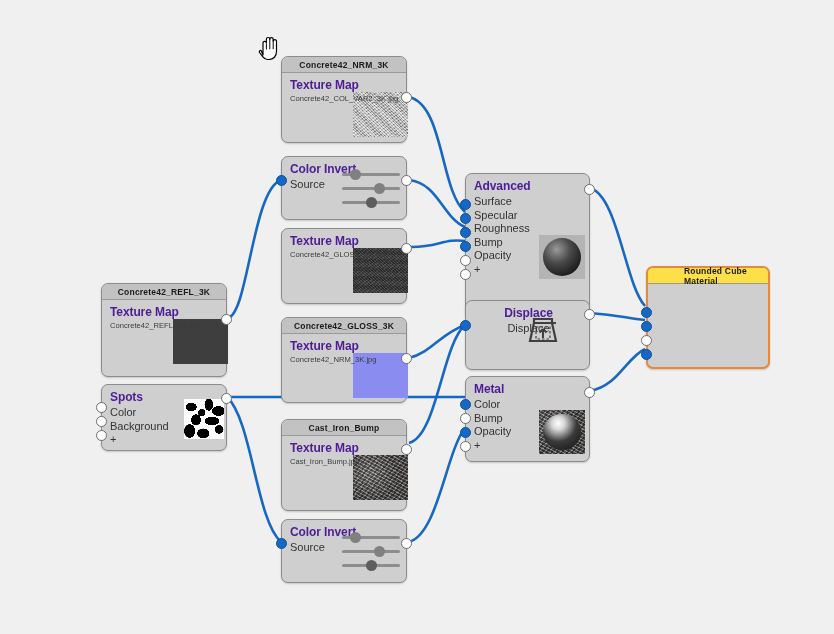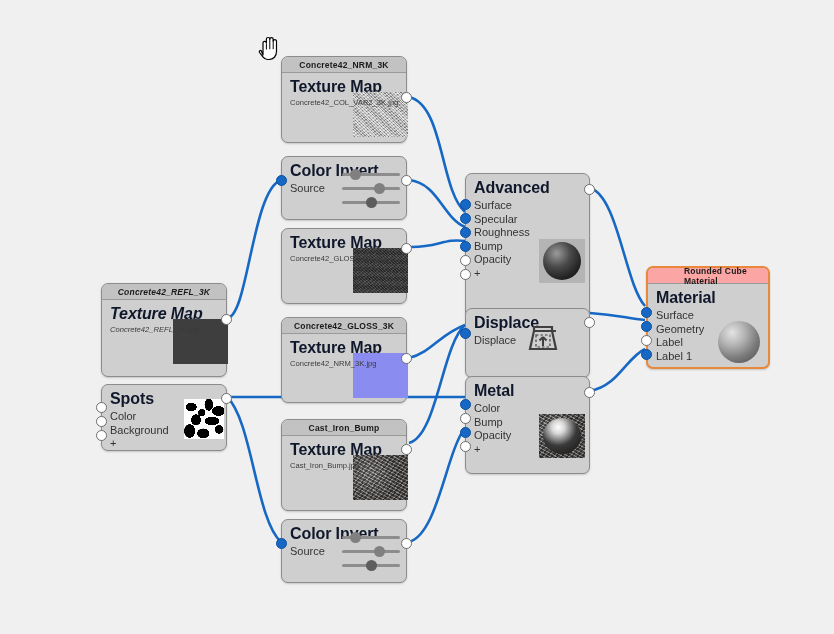--- a/index.html
+++ b/index.html
@@ -27,24 +27,24 @@
   }
   .titlebar{
     height:15px;
     background:#c2c2c2;
     border-bottom:1px solid #9a9a9a;
     border-radius:6px 6px 0 0;
     display:flex;align-items:center;justify-content:center;
     font-size:8.5px;font-weight:bold;color:#1a1a1a;
     letter-spacing:.2px;
   }
-  .node.selected .titlebar{background:#fca5a5;border-radius:5px 5px 0 0;padding-left:36px;}
+  .node.selected .titlebar{background:#fde047;border-radius:5px 5px 0 0;padding-left:36px;}
   .body{position:relative;padding:5px 6px 4px 8px;}
   .nodetitle{
-    font-size:16px;font-weight:bold;color:#0f172a;
+    font-size:12px;font-weight:bold;color:#4c1d95;
     margin:0 0 2px 0;letter-spacing:-.1px;
   }
   .filename{font-size:7.6px;color:#3b3b3b;position:relative;z-index:2;white-space:nowrap;}
   .port{font-size:11px;color:#333;line-height:13.6px;height:13.6px;white-space:nowrap;}
   .ports{margin-top:1px;}
 
   .sock{
     position:absolute;width:11px;height:11px;border-radius:50%;
     box-sizing:border-box;
   }
@@ -177,21 +177,21 @@
 
   <div class="node" style="left:281px;top:228px;width:126px;height:76px;">
     <div class="body">
       <div class="nodetitle">Texture Map</div>
       <div class="filename">Concrete42_GLOSS_3K.jpg</div>
       <div class="thumb tex-dark" style="right:-2px;top:19px;width:55px;height:45px;"></div>
     </div>
     <div class="sock empty" style="right:-6px;top:14px;"></div>
   </div>
 
-  <div class="node" style="left:101px;top:283px;width:126px;height:94px;font-style:italic;">
+  <div class="node" style="left:101px;top:283px;width:126px;height:94px;">
     <div class="titlebar">Concrete42_REFL_3K</div>
     <div class="body">
       <div class="nodetitle">Texture Map</div>
       <div class="filename">Concrete42_REFL_3K.jpg</div>
       <div class="thumb tex-flat-dark" style="right:-2px;top:19px;width:55px;height:45px;"></div>
     </div>
     <div class="sock empty" style="right:-6px;top:30px;"></div>
   </div>
 
   <div class="node" style="left:281px;top:317px;width:126px;height:86px;">
@@ -266,38 +266,38 @@
     </div>
     <div class="sock filled" style="left:-6px;top:25px;"></div>
     <div class="sock filled" style="left:-6px;top:39px;"></div>
     <div class="sock filled" style="left:-6px;top:53px;"></div>
     <div class="sock filled" style="left:-6px;top:67px;"></div>
     <div class="sock empty" style="left:-6px;top:81px;"></div>
     <div class="sock empty" style="left:-6px;top:95px;"></div>
     <div class="sock empty" style="right:-6px;top:10px;"></div>
   </div>
 
-  <div class="node" style="left:465px;top:308px;width:125px;height:70px;">
+  <div class="node" style="left:465px;top:300px;width:125px;height:70px;text-align:center;">
     <div class="body">
       <div class="nodetitle">Displace</div>
       <div class="ports">
         <div class="port">Displace</div>
       </div>
       <svg style="position:absolute;right:24px;top:4px;" width="44" height="44" viewBox="0 0 44 44">
         <path d="M13 14 h18 v4 l4 18 h-26 l4 -18 z" fill="none" stroke="#404040" stroke-width="2.2"></path>
         <path d="M13 18 h22" stroke="#404040" stroke-width="2"></path>
         <rect x="15" y="22" width="14" height="12" fill="none" stroke="#404040" stroke-width="1.2" stroke-dasharray="2.5,2"></rect>
         <path d="M22 33 v-9 m0 0 l-3.5 3.5 m3.5 -3.5 l3.5 3.5" fill="none" stroke="#404040" stroke-width="2"></path>
       </svg>
     </div>
     <div class="sock filled" style="left:-6px;top:19px;"></div>
     <div class="sock empty" style="right:-6px;top:8px;"></div>
   </div>
 
-  <div class="node" style="left:465px;top:376px;width:125px;height:98px;">
+  <div class="node" style="left:465px;top:376px;width:125px;height:86px;">
     <div class="body">
       <div class="nodetitle">Metal</div>
       <div class="ports">
         <div class="port">Color</div>
         <div class="port">Bump</div>
         <div class="port">Opacity</div>
         <div class="port">+</div>
       </div>
       <div class="thumb tex-castiron" style="right:4px;bottom:2px;width:46px;height:44px;">
         <div class="sphere-shiny" style="position:absolute;left:4px;top:4px;width:38px;height:36px;"></div>
@@ -305,32 +305,20 @@
     </div>
     <div class="sock filled" style="left:-6px;top:22px;"></div>
     <div class="sock empty" style="left:-6px;top:36px;"></div>
     <div class="sock filled" style="left:-6px;top:50px;"></div>
     <div class="sock empty" style="left:-6px;top:64px;"></div>
     <div class="sock empty" style="right:-6px;top:10px;"></div>
   </div>
 
   <div class="node selected" style="left:646px;top:266px;width:124px;height:103px;">
     <div class="titlebar">Rounded Cube Material</div>
-    <div class="body">
-      <div class="nodetitle">Material</div>
-      <div class="ports">
-        <div class="port">Surface</div>
-        <div class="port">Geometry</div>
-        <div class="port">Label</div>
-        <div class="port">Label 1</div>
-      </div>
-      <div class="thumb" style="right:6px;bottom:2px;width:46px;height:46px;">
-        <div class="sphere-grey" style="position:absolute;left:2px;top:2px;width:42px;height:42px;"></div>
-      </div>
-    </div>
     <div class="sock filled" style="left:-7px;top:39px;"></div>
     <div class="sock filled" style="left:-7px;top:53px;"></div>
     <div class="sock empty" style="left:-7px;top:67px;"></div>
     <div class="sock filled" style="left:-7px;top:81px;"></div>
   </div>
 
   <svg class="cursor-hand" style="left:256px;top:33px;" viewBox="0 0 26 30">
     <path d="M7 22 V10 a1.7 1.7 0 0 1 3.4 0 V6.2 a1.7 1.7 0 0 1 3.4 0 V6.4 a1.7 1.7 0 0 1 3.4 0 V8 a1.7 1.7 0 0 1 3.3 0 v10.5 c0 4.6 -3 8 -7.4 8 h-1.6 c-2.4 0 -3.4 -1 -4.6 -2.6 l-3.4 -4.4 c-.8 -1.1 .6 -2.6 1.7 -1.7 z" fill="#ffffff" stroke="#000000" stroke-width="1.2" stroke-linejoin="round"></path>
     <path d="M10.4 10.5 v6 M13.8 6.6 v9.6 M17.2 6.8 v9.4" stroke="#000000" stroke-width="1" fill="none"></path>
   </svg>

